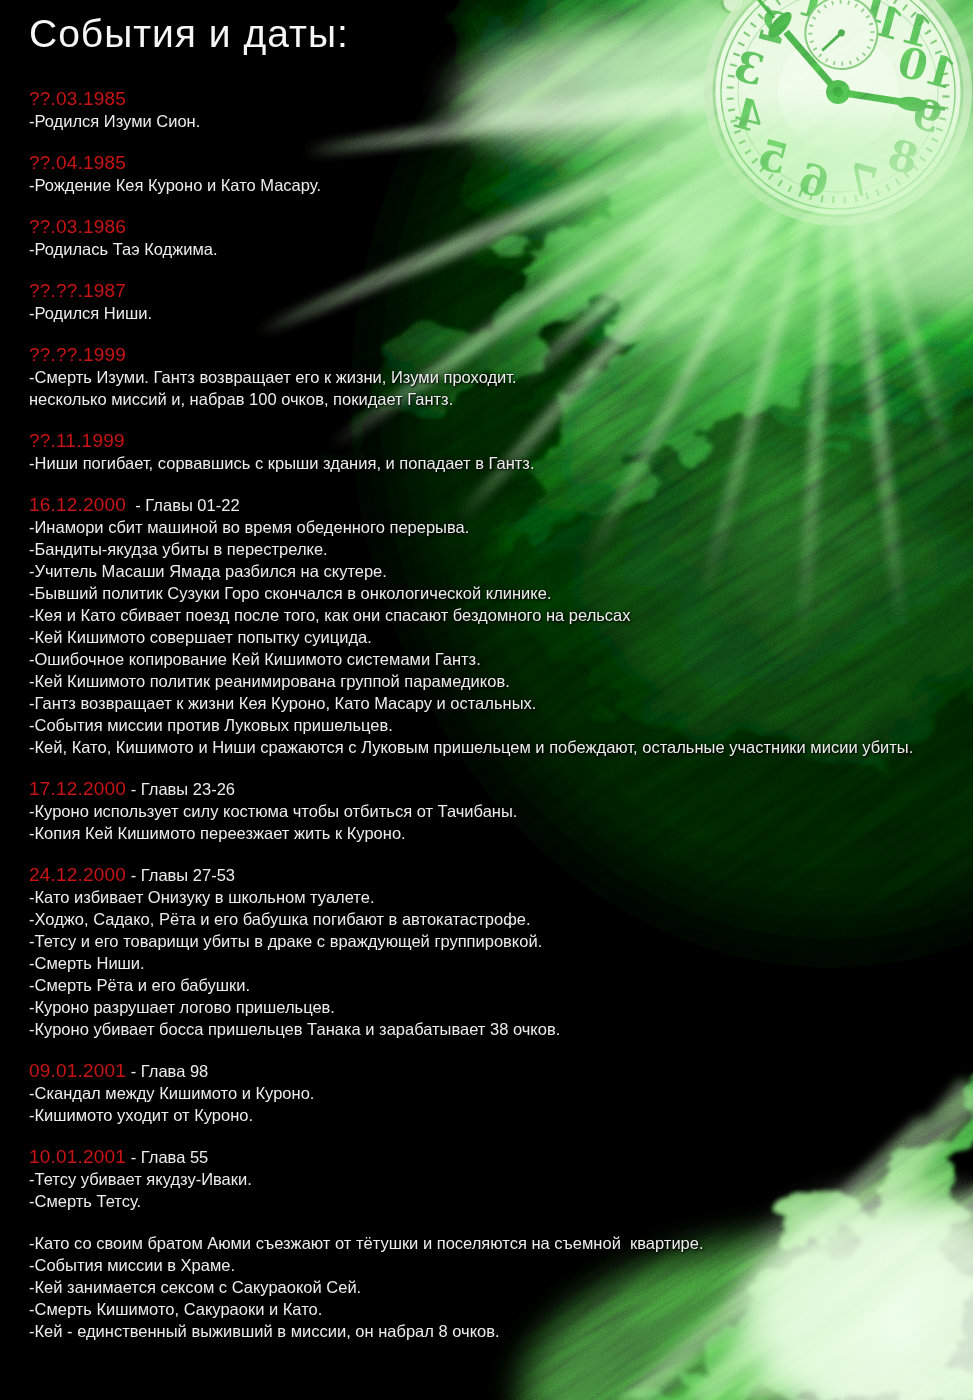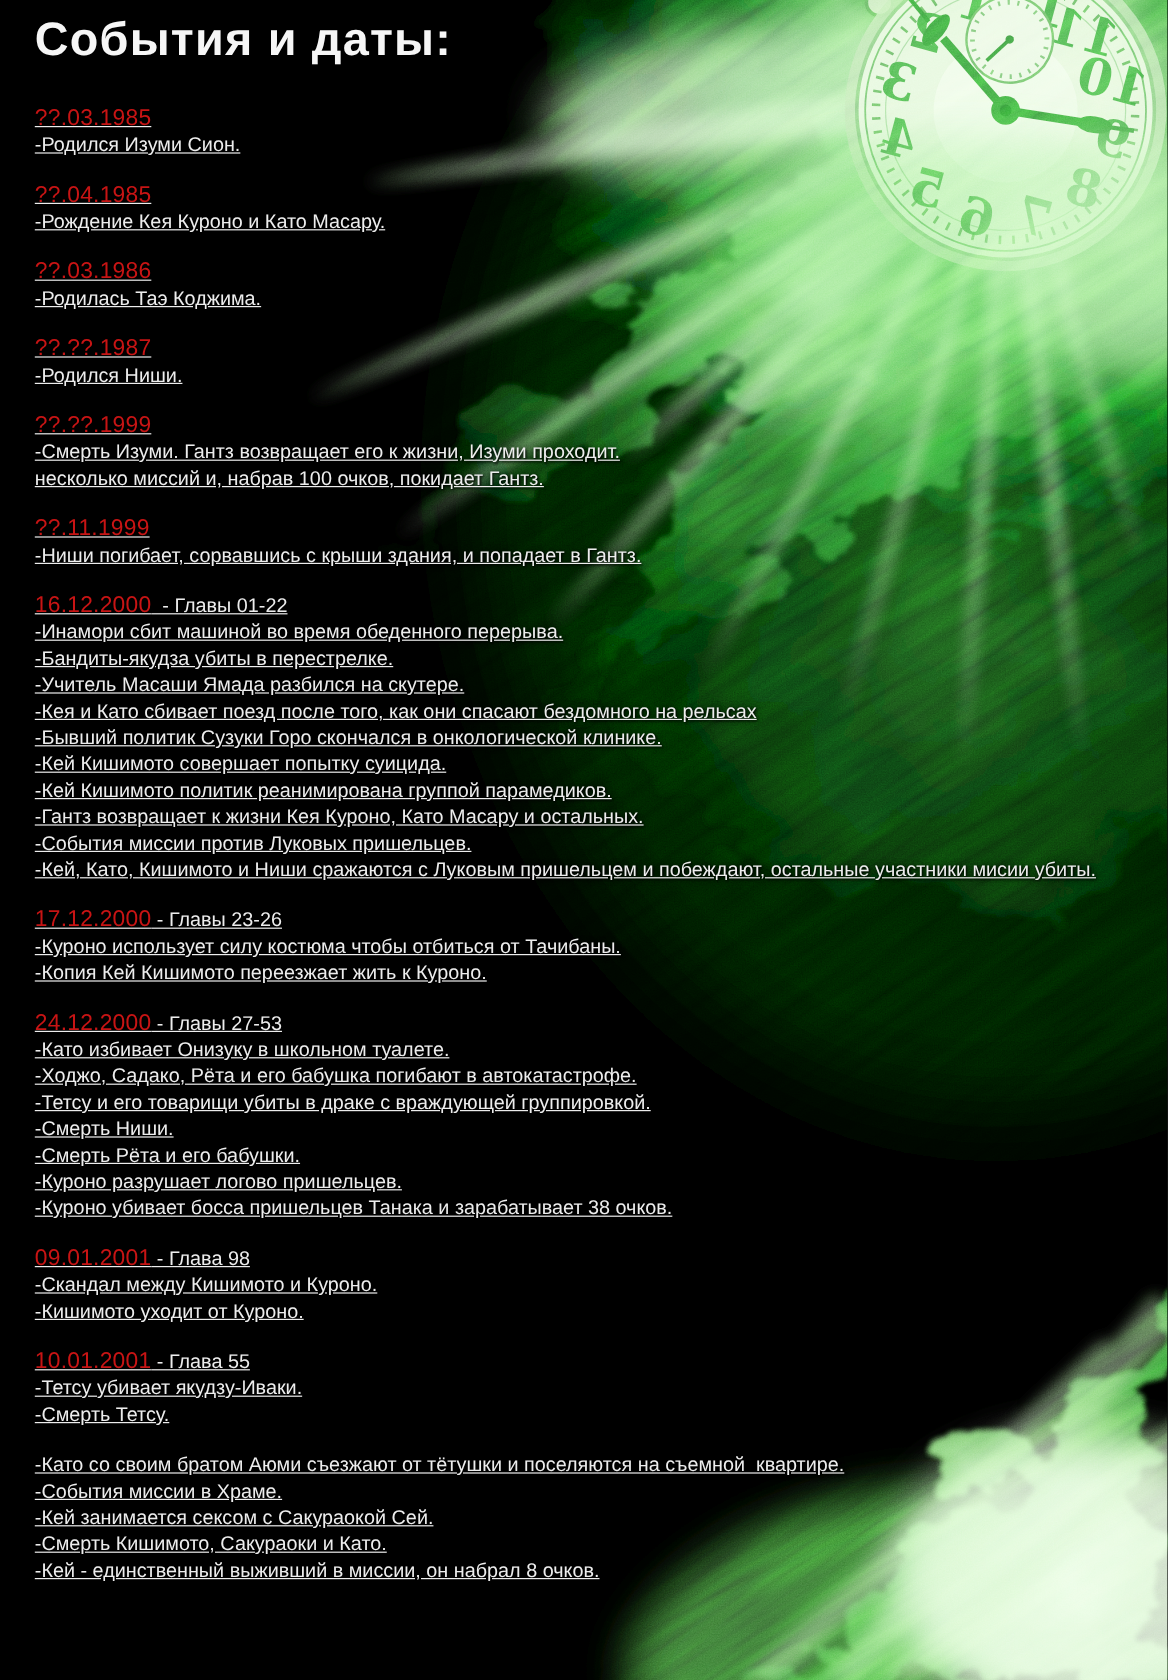--- a/index.html
+++ b/index.html
@@ -5,26 +5,26 @@
   :root{
     --background:#000000; --date-red:#c81414; --body-text:#ededed; --title-text:#f6f6f6;
   }
   html,body{margin:0;padding:0;background:#000;}
   .page{position:relative;width:973px;height:1400px;background:var(--background);overflow:hidden;
         font-family:"Liberation Sans",sans-serif;}
   #art{position:absolute;inset:0;z-index:1;}
   .noise{position:absolute;inset:0;z-index:2;mix-blend-mode:soft-light;opacity:.9;pointer-events:none;}
   .noise2{z-index:3;mix-blend-mode:overlay;opacity:.45;}
   .content{position:absolute;inset:0;z-index:5;padding:10px 20px 0 29px;box-sizing:border-box;}
-  h1.title{margin:0;font-size:39px;line-height:48px;font-weight:700;letter-spacing:1px;
+  h1.title{margin:0;font-size:39px;line-height:48px;font-weight:400;letter-spacing:1px;
            color:var(--title-text);text-shadow:1px 2px 3px rgba(0,0,0,.9);}
   #events{margin-top:30px;}
   .event{margin-bottom:20px;}
   .event-head,.line{font-size:16.5px;line-height:22px;color:var(--body-text);white-space:pre-wrap;
-           text-shadow:1px 1px 2px #000,0 0 5px rgba(0,0,0,.7);text-decoration:underline;}
+           text-shadow:1px 1px 2px #000,0 0 5px rgba(0,0,0,.7);}
   .event-head .date{font-size:19px;color:var(--date-red);letter-spacing:.2px;
            text-shadow:1px 1px 2px #000;}
   .event-head .chapters{white-space:pre;}
 </style>
 </head>
 <body>
 
 <div class="page">
 
   <svg id="art" width="973" height="1400" viewBox="0 0 973 1400">
@@ -202,23 +202,24 @@
         </div>
         <div class="event">
           <div class="event-head"><span class="date">??.11.1999</span><span class="chapters"></span></div>
           <div class="line">-Ниши погибает, сорвавшись с крыши здания, и попадает в Гантз.</div>
         </div>
         <div class="event">
           <div class="event-head"><span class="date">16.12.2000</span><span class="chapters">  - Главы 01-22</span></div>
           <div class="line">-Инамори сбит машиной во время обеденного перерыва.</div>
           <div class="line">-Бандиты-якудза убиты в перестрелке.</div>
           <div class="line">-Учитель Масаши Ямада разбился на скутере.</div>
+          <div class="line">-Бывший политик Сузуки Горо скончался в онкологической клинике.</div>
           <div class="line">-Кея и Като сбивает поезд после того, как они спасают бездомного на рельсах</div>
-          <div class="line">-Бывший политик Сузуки Горо скончался в онкологической клинике.</div>
           <div class="line">-Кей Кишимото совершает попытку суицида.</div>
+          <div class="line">-Ошибочное копирование Кей Кишимото системами Гантз.</div>
           <div class="line">-Кей Кишимото политик реанимирована группой парамедиков.</div>
           <div class="line">-Гантз возвращает к жизни Кея Куроно, Като Масару и остальных.</div>
           <div class="line">-События миссии против Луковых пришельцев.</div>
           <div class="line">-Кей, Като, Кишимото и Ниши сражаются с Луковым пришельцем и побеждают, остальные участники мисии убиты.</div>
         </div>
         <div class="event">
           <div class="event-head"><span class="date">17.12.2000</span><span class="chapters"> - Главы 23-26</span></div>
           <div class="line">-Куроно использует силу костюма чтобы отбиться от Тачибаны.</div>
           <div class="line">-Копия Кей Кишимото переезжает жить к Куроно.</div>
         </div>

